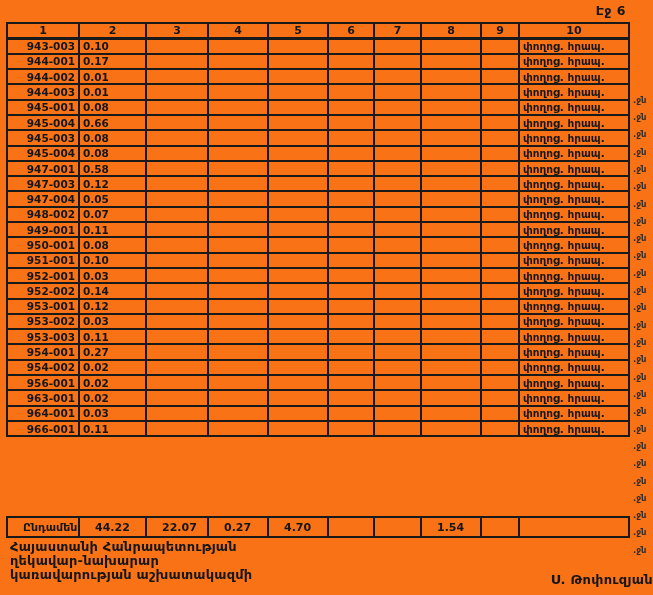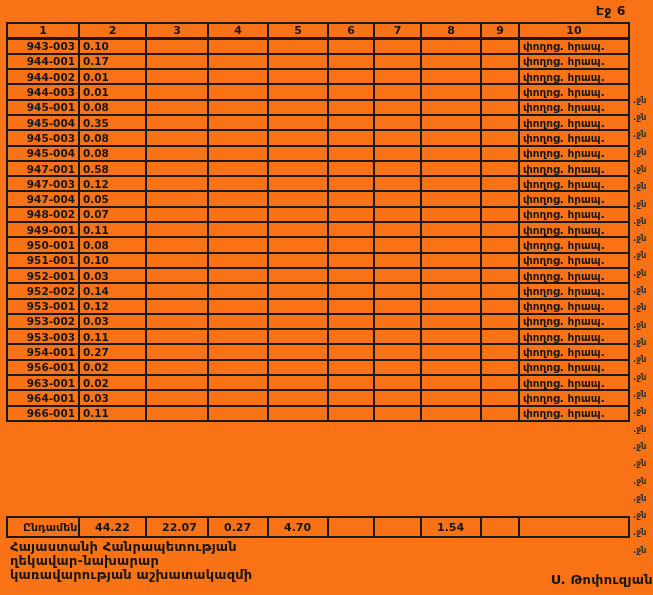--- a/index.html
+++ b/index.html
@@ -149,21 +149,21 @@
           <td class="empty"></td>
           <td class="empty"></td>
           <td class="empty"></td>
           <td class="empty"></td>
           <td class="empty"></td>
           <td class="empty"></td>
           <td class="note">փողոց. հրապ.</td>
         </tr>
         <tr>
           <td class="code">945-004</td>
-          <td class="val">0.35</td>
+          <td class="val">0.66</td>
           <td class="empty"></td>
           <td class="empty"></td>
           <td class="empty"></td>
           <td class="empty"></td>
           <td class="empty"></td>
           <td class="empty"></td>
           <td class="empty"></td>
           <td class="note">փողոց. հրապ.</td>
         </tr>
         <tr>
@@ -330,20 +330,32 @@
           <td class="empty"></td>
           <td class="empty"></td>
           <td class="empty"></td>
           <td class="empty"></td>
           <td class="empty"></td>
           <td class="note">փողոց. հրապ.</td>
         </tr>
         <tr>
           <td class="code">954-001</td>
           <td class="val">0.27</td>
+          <td class="empty"></td>
+          <td class="empty"></td>
+          <td class="empty"></td>
+          <td class="empty"></td>
+          <td class="empty"></td>
+          <td class="empty"></td>
+          <td class="empty"></td>
+          <td class="note">փողոց. հրապ.</td>
+        </tr>
+        <tr>
+          <td class="code">954-002</td>
+          <td class="val">0.02</td>
           <td class="empty"></td>
           <td class="empty"></td>
           <td class="empty"></td>
           <td class="empty"></td>
           <td class="empty"></td>
           <td class="empty"></td>
           <td class="empty"></td>
           <td class="note">փողոց. հրապ.</td>
         </tr>
         <tr>

